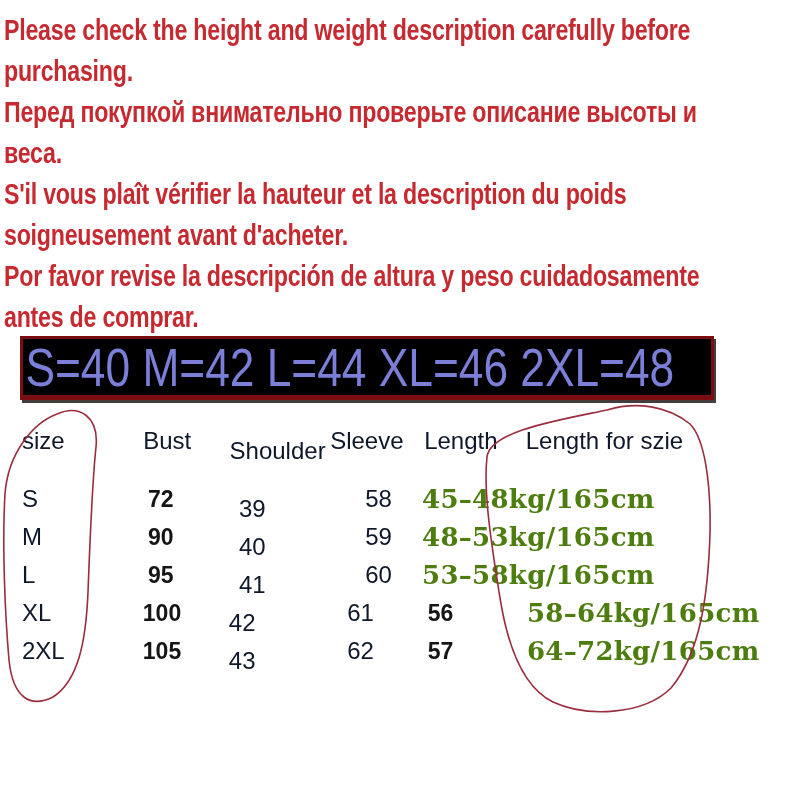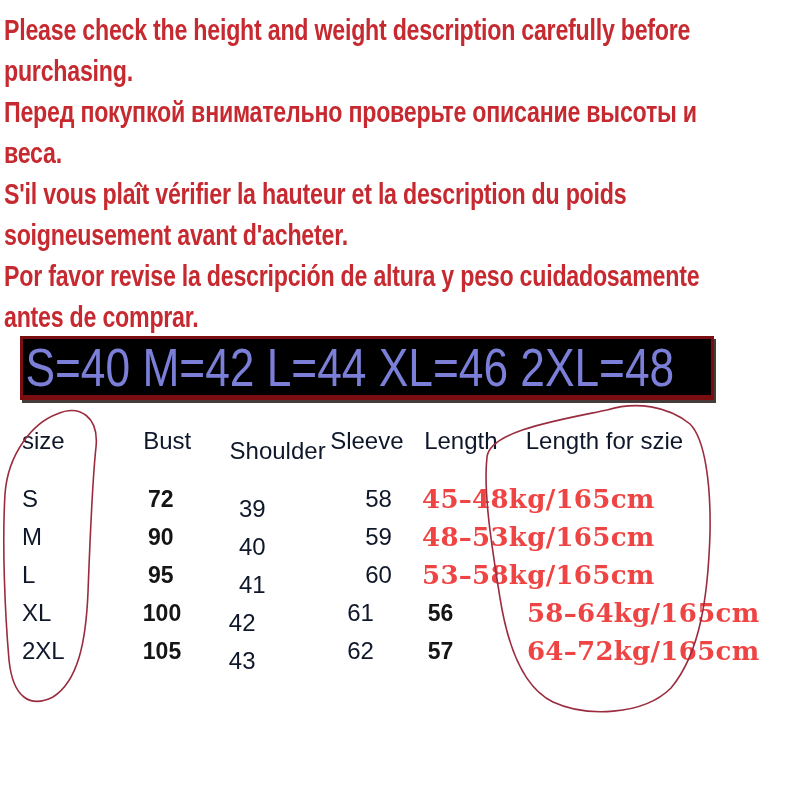--- a/index.html
+++ b/index.html
@@ -80,21 +80,21 @@
   .v-bold {
     font-weight:700;
     font-size:23px;
     color:#151515;
   }
   .c4.v-bold { padding-left:10px; }
   .v-weight {
     font-family:"DejaVu Serif","Liberation Serif",serif;
     font-weight:700;
     font-size:26px;
-    color:#ef4444;
+    color:#4d7c0f;
     letter-spacing:0.3px;
   }
 
   
   .annotation-overlay {
     position:absolute;
     left:0; top:0;
     width:800px; height:800px;
     pointer-events:none;
   }

